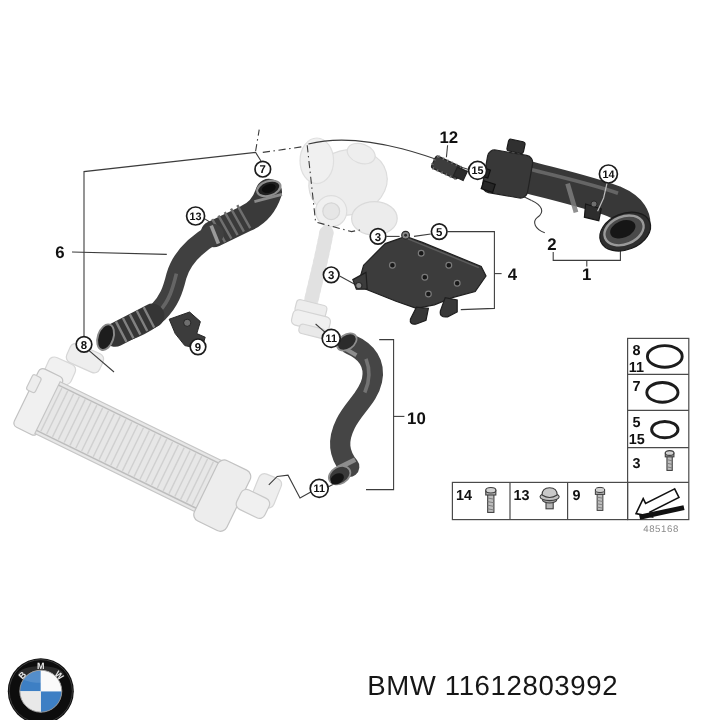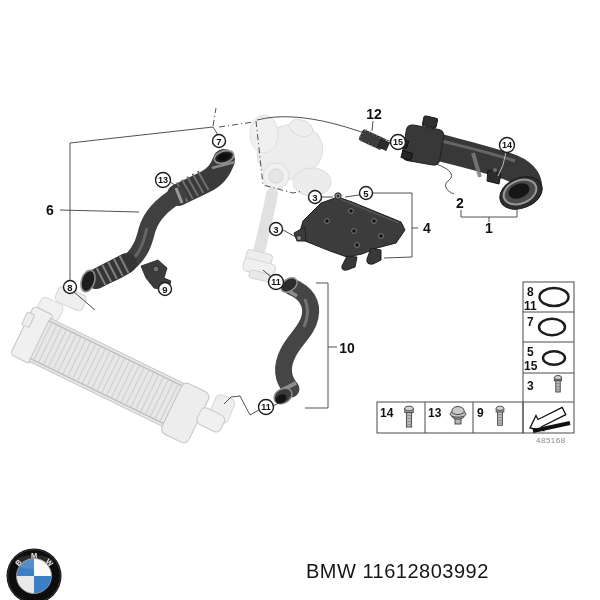--- a/index.html
+++ b/index.html
@@ -1,20 +1,20 @@
 <!DOCTYPE html>
 <html><head>
 <meta charset="utf-8">
 <style>
   html,body{margin:0;padding:0;width:600px;height:600px;overflow:hidden;background:#ffffff;
             font-family:"Liberation Sans",sans-serif;}
   #stage{position:relative;width:600px;height:600px;background:#fff;}
   #diagram-svg{position:absolute;left:0;top:0;}
   #footer-logo{position:absolute;left:6px;top:548px;}
-  #footer-text{position:absolute;left:306px;top:552px;font-size:20px;line-height:38px;
+  #footer-text{position:absolute;left:306px;top:552px;font-size:23px;line-height:38px;
                color:#161616;white-space:nowrap;letter-spacing:0.5px;}
   svg text{font-family:"Liberation Sans",sans-serif;}
   .callout-num{font-size:9.5px;font-weight:bold;fill:#111;text-anchor:middle;}
   .callout-num2{font-size:9px;font-weight:bold;fill:#111;text-anchor:middle;}
   .bold-num{font-size:14px;font-weight:bold;fill:#111;text-anchor:middle;}
   .legend-num{font-size:12px;font-weight:bold;fill:#111;}
   .sheet-code{font-size:8px;fill:#8a8a8a;letter-spacing:0.5px;}
   .leader{stroke:#3c3c3c;stroke-width:0.9;fill:none;}
   .leader-light{stroke:#bdbdbd;stroke-width:1;fill:none;}
   .dashdot{stroke:#3c3c3c;stroke-width:0.9;fill:none;stroke-dasharray:6 3 1.2 3;}

